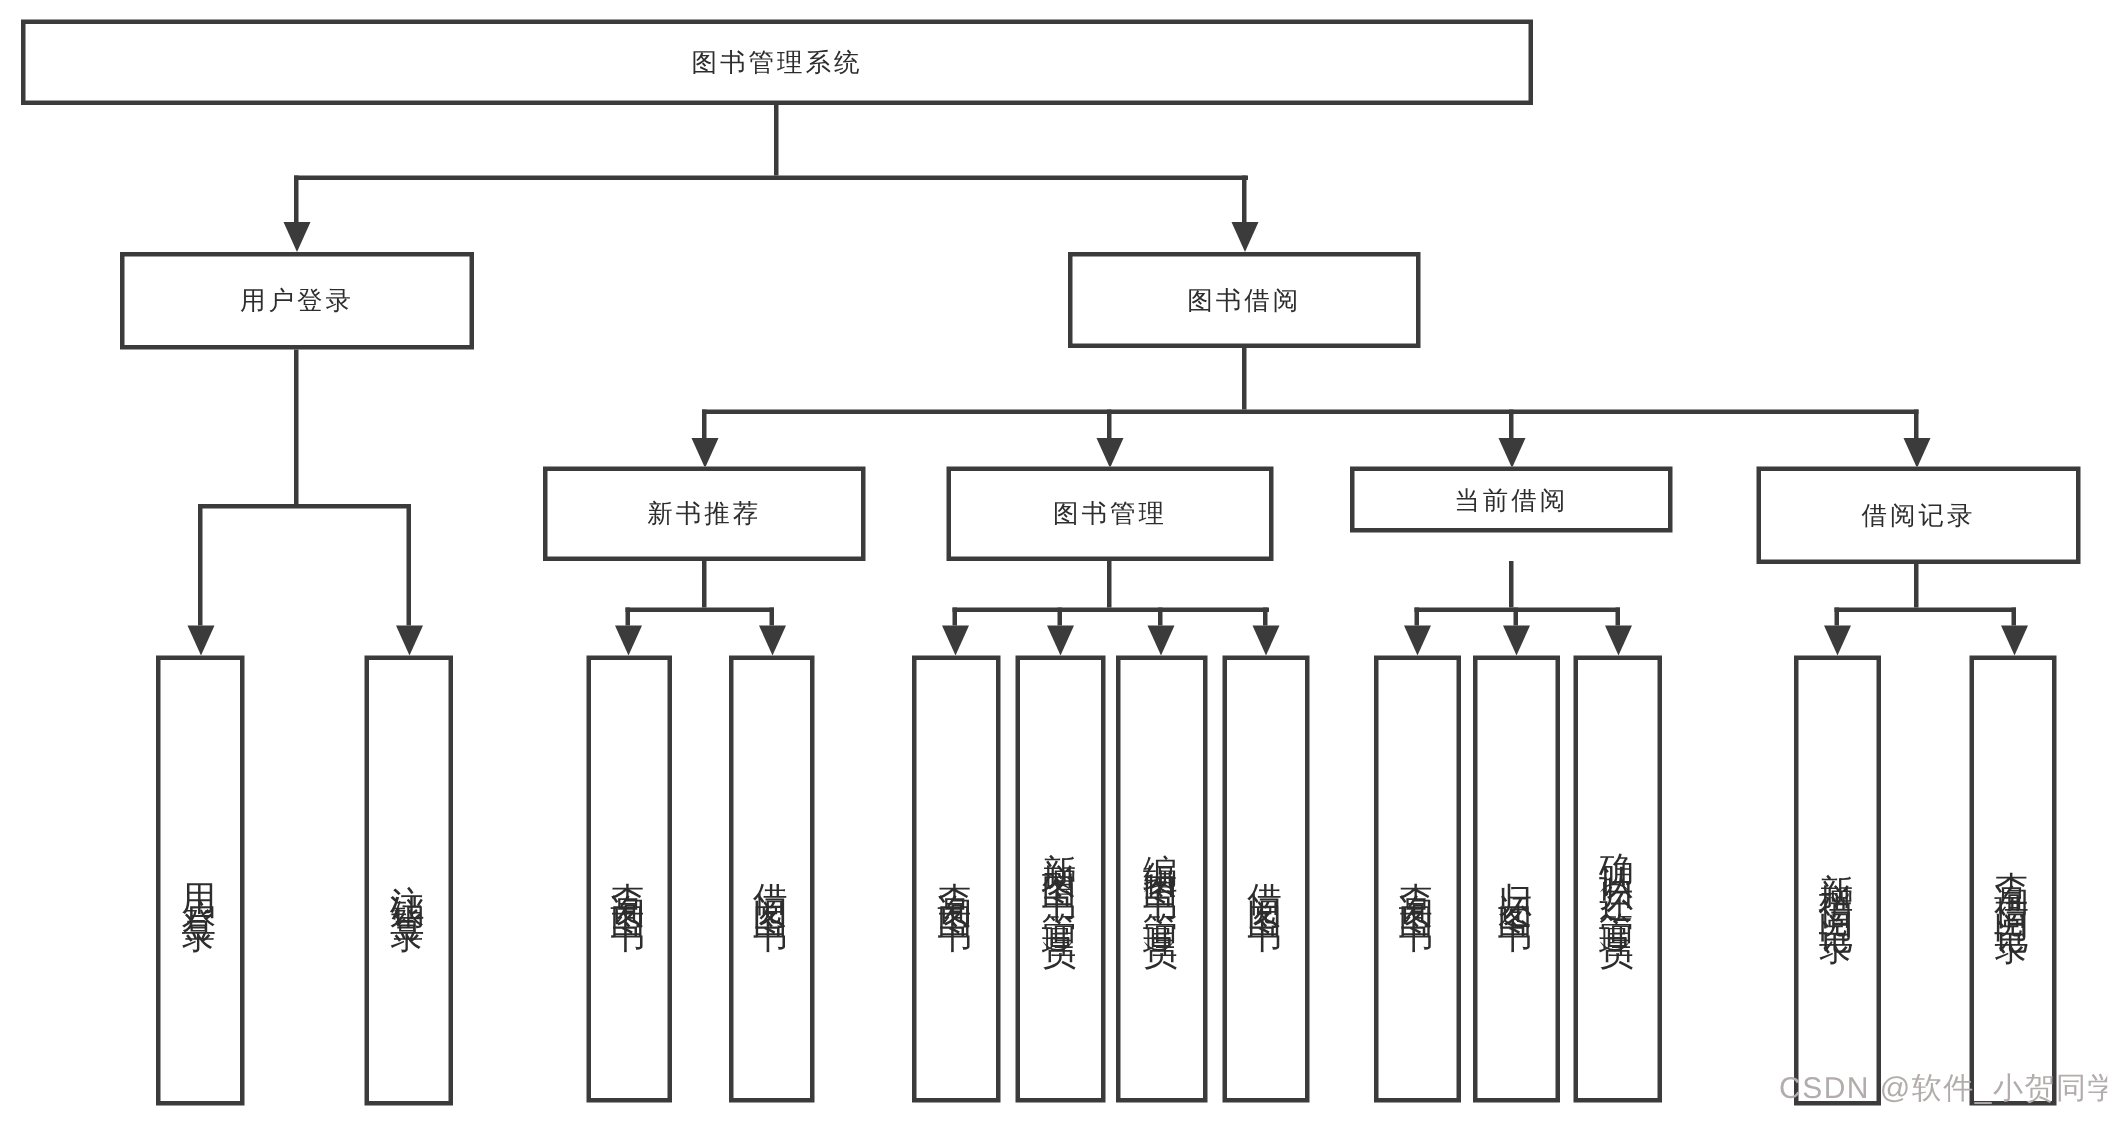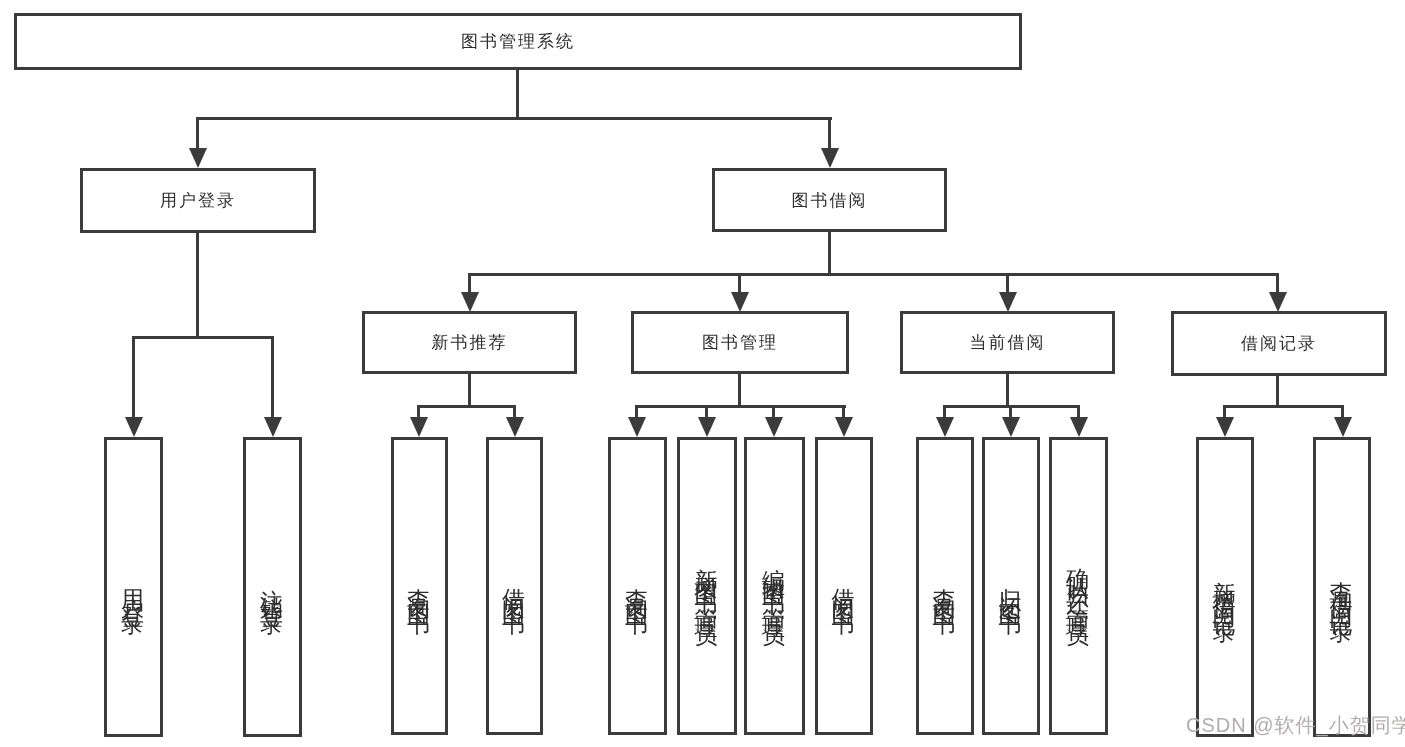--- a/index.html
+++ b/index.html
@@ -91,21 +91,21 @@
 
   <div class="vline" style="left:828px; top:232px; height:41px;"></div>
   <div class="hline" style="left:468px; top:273px; width:811px;"></div>
   <div class="drop" style="left:468px; top:273px; height:19px;"></div>
   <div class="drop" style="left:738px; top:273px; height:19px;"></div>
   <div class="drop" style="left:1006px; top:273px; height:19px;"></div>
   <div class="drop" style="left:1276px; top:273px; height:19px;"></div>
 
   <div class="box" style="left:362px; top:311px; width:215px; height:63px;">新书推荐</div>
   <div class="box" style="left:631px; top:311px; width:218px; height:63px;">图书管理</div>
-  <div class="box" style="left:900px; top:311px; width:215px; height:63px;">当前借阅</div>
+  <div class="box" style="left:900px; top:311px; width:215px; height:44px;">当前借阅</div>
   <div class="box" style="left:1171px; top:311px; width:216px; height:65px;">借阅记录</div>
 
   <div class="vline" style="left:468px; top:374px; height:31px;"></div>
   <div class="hline" style="left:417px; top:405px; width:99px;"></div>
   <div class="drop" style="left:417px; top:405px; height:12px;"></div>
   <div class="drop" style="left:513px; top:405px; height:12px;"></div>
 
   <div class="vline" style="left:738px; top:374px; height:31px;"></div>
   <div class="hline" style="left:635px; top:405px; width:211px;"></div>
   <div class="drop" style="left:635px; top:405px; height:12px;"></div>

